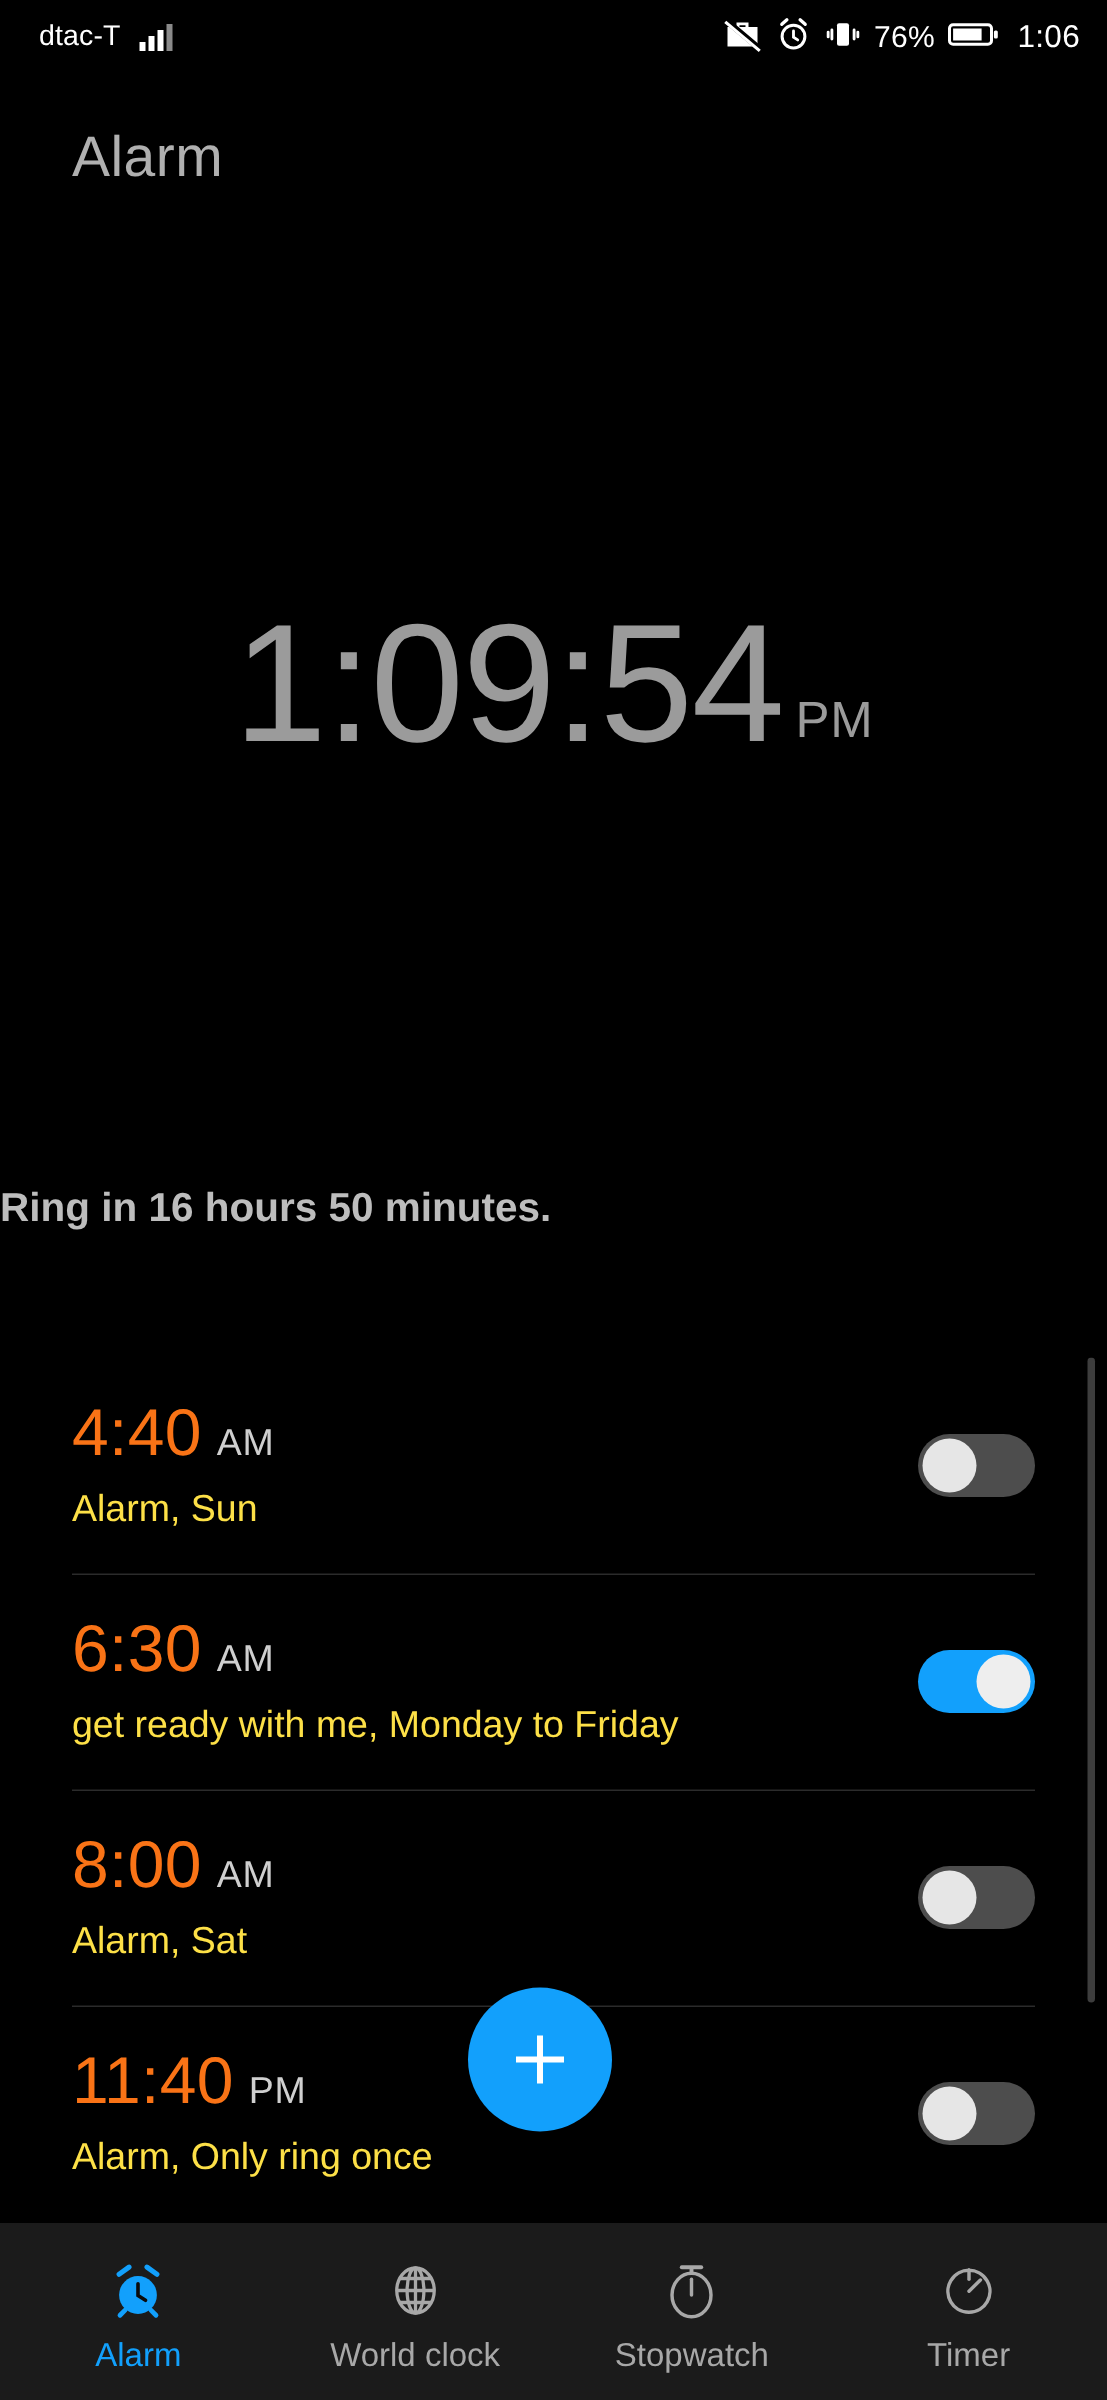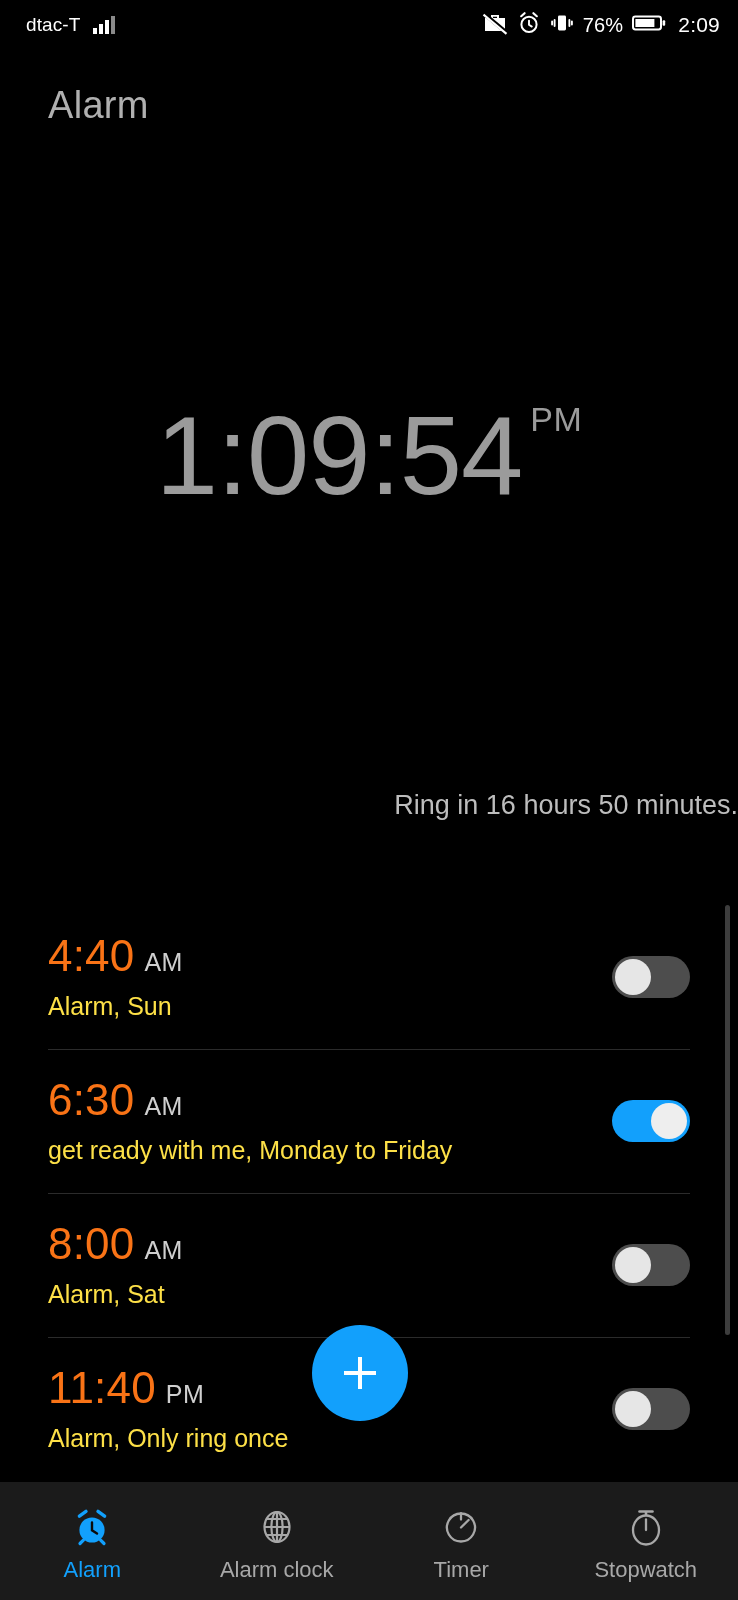--- a/index.html
+++ b/index.html
@@ -46,43 +46,43 @@
   .page-title {
     position:absolute; top:84px; left:48px;
     font-size:38px; font-weight:400;
     color:#b0b0b0; letter-spacing:.3px;
   }
 
   
   .clock-wrap {
     position:absolute; top:400px; left:0; width:738px;
     text-align:center;
-    display:flex; justify-content:center;
+    display:flex; align-items:flex-end; justify-content:center;
   }
   .clock-time {
     font-size:112px;
     font-weight:300;
     color:#9b9b9b;
     letter-spacing:-1px;
     line-height:1;
   }
   .clock-ampm {
     font-size:34px;
     font-weight:400;
     color:#9b9b9b;
     margin-left:8px;
     margin-bottom:12px;
     letter-spacing:.5px;
   }
 
   
   .ring-msg {
     position:absolute; top:790px; left:0; width:738px;
-    text-align:right;
-    font-size:27px; font-weight:400;
+    text-align:left;
+    font-size:27px; font-weight:700;
     color:#bdbdbd;
   }
 
   
   .alarm-list {
     position:absolute; top:905px; left:0;
     width:738px; height:575px;
     overflow:hidden;
   }
   .alarm-row {
@@ -208,21 +208,21 @@
       </span>
       <span class="sb-pct">76%</span>
 
       <span class="sb-ico">
         <svg width="34" height="20" viewBox="0 0 34 20">
           <rect x="1" y="3.5" width="28" height="13" rx="2.4" fill="none" stroke="#fff" stroke-width="2"></rect>
           <rect x="3.4" y="6" width="19" height="8" fill="#fff"></rect>
           <rect x="30.6" y="7.3" width="2.6" height="5.4" rx="1" fill="#fff"></rect>
         </svg>
       </span>
-      <span class="sb-time">2:09</span>
+      <span class="sb-time">1:06</span>
     </div>
   </div>
 
   <div class="page-title">Alarm</div>
 
   <div class="clock-wrap">
     <span class="clock-time">1:09:54</span>
     <span class="clock-ampm">PM</span>
   </div>
 
@@ -311,41 +311,41 @@
 
     <div class="nav-item">
       <span class="nav-icon">
         <svg width="40" height="40" viewBox="0 0 40 40">
           <ellipse cx="20" cy="20" rx="12.5" ry="15" fill="none" stroke="#a8a8a8" stroke-width="2.2"></ellipse>
           <ellipse cx="20" cy="20" rx="5.6" ry="15" fill="none" stroke="#a8a8a8" stroke-width="2.2"></ellipse>
           <path d="M20 5v30" stroke="#a8a8a8" stroke-width="2.2"></path>
           <path d="M7.6 20h24.8M9.6 12h20.8M9.6 28h20.8" stroke="#a8a8a8" stroke-width="2.2"></path>
         </svg>
       </span>
-      <span class="nav-label">Alarm clock</span>
-    </div>
-
-    <div class="nav-item">
-      <span class="nav-icon">
-        <svg width="40" height="42" viewBox="0 0 40 42">
-          <path d="M20 7.5 A 14 14 0 1 1 19.9 7.5" fill="none" stroke="#a8a8a8" stroke-width="2.3" stroke-linecap="round"></path>
-          <path d="M20 7.5v6" stroke="#a8a8a8" stroke-width="2.3" stroke-linecap="round"></path>
-          <path d="M20 21.5L27.6 14" stroke="#a8a8a8" stroke-width="2.3" stroke-linecap="round"></path>
-        </svg>
-      </span>
-      <span class="nav-label">Timer</span>
+      <span class="nav-label">World clock</span>
     </div>
 
     <div class="nav-item">
       <span class="nav-icon">
         <svg width="40" height="42" viewBox="0 0 40 42">
           <ellipse cx="20" cy="24" rx="13" ry="14.5" fill="none" stroke="#a8a8a8" stroke-width="2.3"></ellipse>
           <path d="M20 13.5v10.5" stroke="#a8a8a8" stroke-width="2.3" stroke-linecap="round"></path>
           <path d="M13.5 5.5h13" stroke="#a8a8a8" stroke-width="2.6" stroke-linecap="round"></path>
           <path d="M20 5.5v3.6" stroke="#a8a8a8" stroke-width="2.6"></path>
         </svg>
       </span>
       <span class="nav-label">Stopwatch</span>
     </div>
 
+    <div class="nav-item">
+      <span class="nav-icon">
+        <svg width="40" height="42" viewBox="0 0 40 42">
+          <path d="M20 7.5 A 14 14 0 1 1 19.9 7.5" fill="none" stroke="#a8a8a8" stroke-width="2.3" stroke-linecap="round"></path>
+          <path d="M20 7.5v6" stroke="#a8a8a8" stroke-width="2.3" stroke-linecap="round"></path>
+          <path d="M20 21.5L27.6 14" stroke="#a8a8a8" stroke-width="2.3" stroke-linecap="round"></path>
+        </svg>
+      </span>
+      <span class="nav-label">Timer</span>
+    </div>
+
   </div>
 
 </div>
 
 </body></html>

